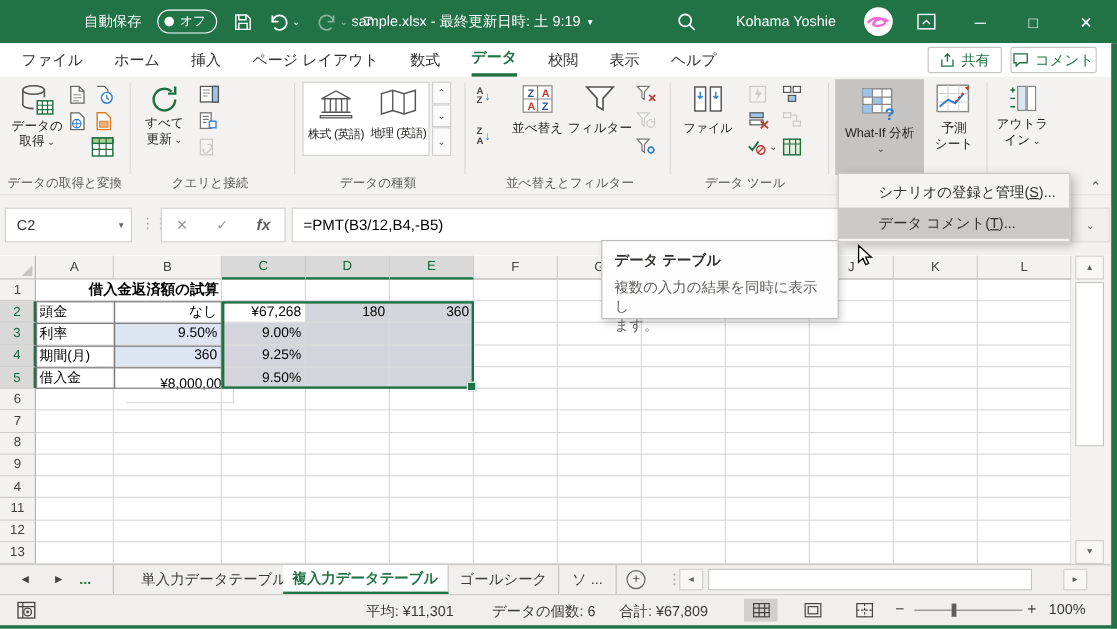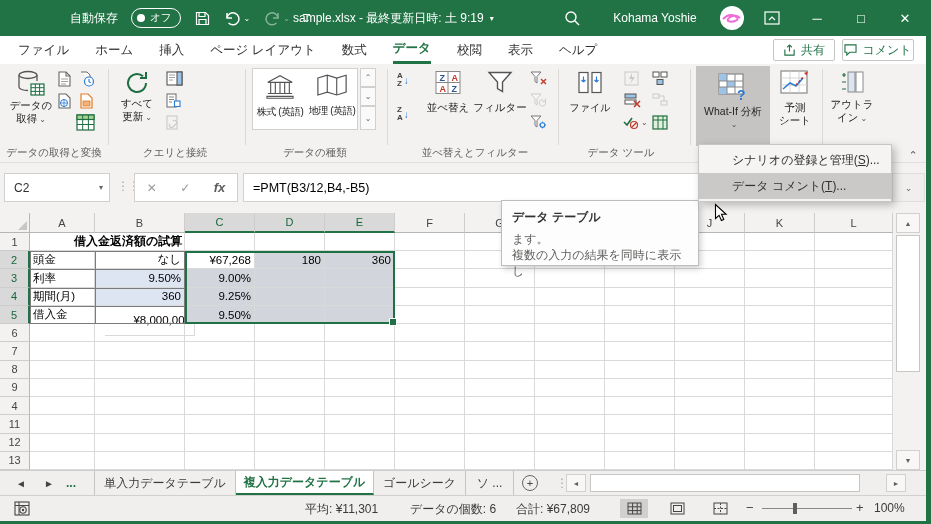--- a/index.html
+++ b/index.html
@@ -690,29 +690,29 @@
   <div class="menu">
     <div class="mi"><span>シナリオの登録と管理(</span><u>S</u><span>)...</span></div>
     <div class="mi hl"><span>データ コメント(</span><u>T</u><span>)...</span></div>
   </div>
   <svg class="cursor" width="14" height="20" viewBox="0 0 14 20">
       <path d="M1.5 1.5v14l3.6-3.2 2.3 5.2 2.4-1-2.3-5.2h4.6z" fill="#fff" stroke="#000" stroke-width="1.1"></path>
     </svg>
 
   <div class="tooltip">
     <div class="tt-title">データ テーブル</div>
+    <div class="tt-line">複数の入力の結果を同時に表示し</div>
     <div class="tt-line">ます。</div>
-    <div class="tt-line">複数の入力の結果を同時に表示し</div>
   </div>
 
   <div class="tabstrip">
     <span class="navarr" style="left:16px">◄</span>
     <span class="navarr" style="left:44px">►</span>
     <span class="tdots" style="left:66px">...</span>
-    <span class="stab first" style="left:94px;width:142px">単入力データテーブル</span>
+    <span class="stab first" style="left:94px;width:169px">単入力データテーブル</span>
     <span class="stab active" style="left:236px;width:138px">複入力データテーブル</span>
     <span class="stab" style="left:374px;width:92px">ゴールシーク</span>
     <span class="stab" style="left:466px;width:48px">ソ ...</span>
     <span class="newsheet">+</span>
     <span class="grip" style="left:556px;top:5px;position:absolute">⋮⋮</span>
     <span class="scrbtn" style="left:566px;top:3px;width:20px;height:18px;position:absolute">◄</span>
     <span class="hthumb"></span>
     <span class="scrbtn" style="left:886px;top:3px;width:20px;height:18px;position:absolute">►</span>
   </div>
 

